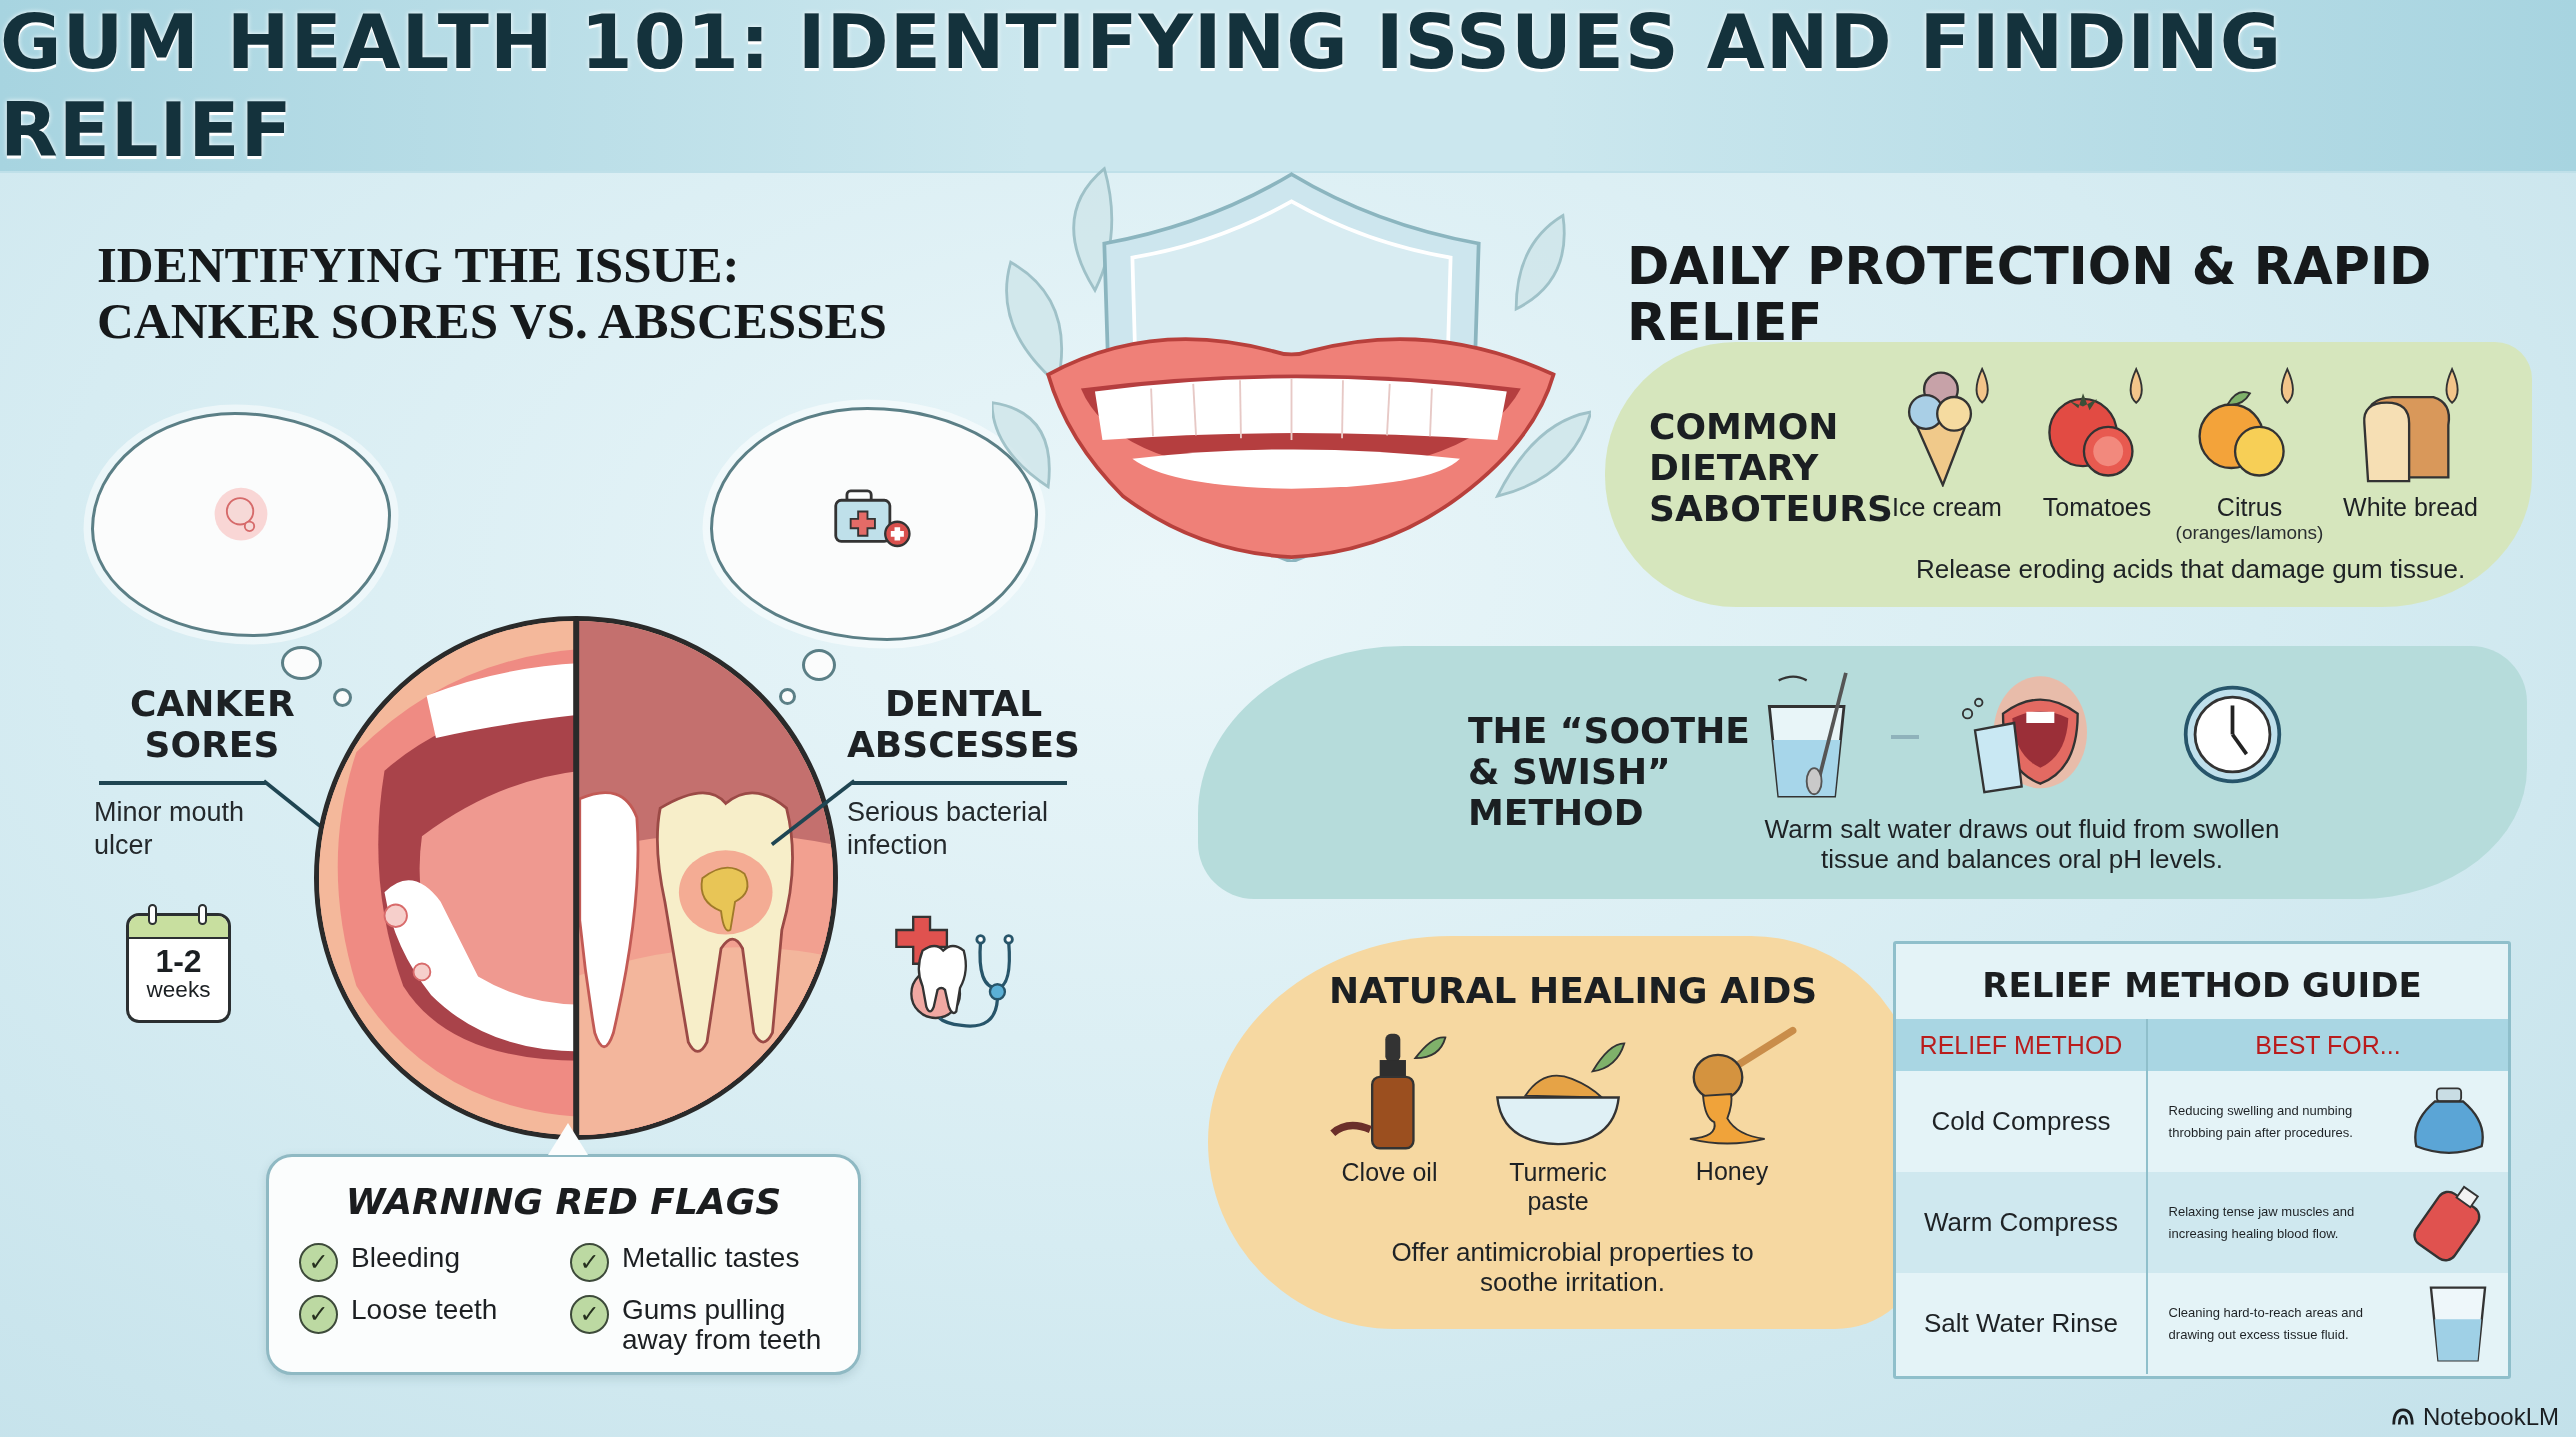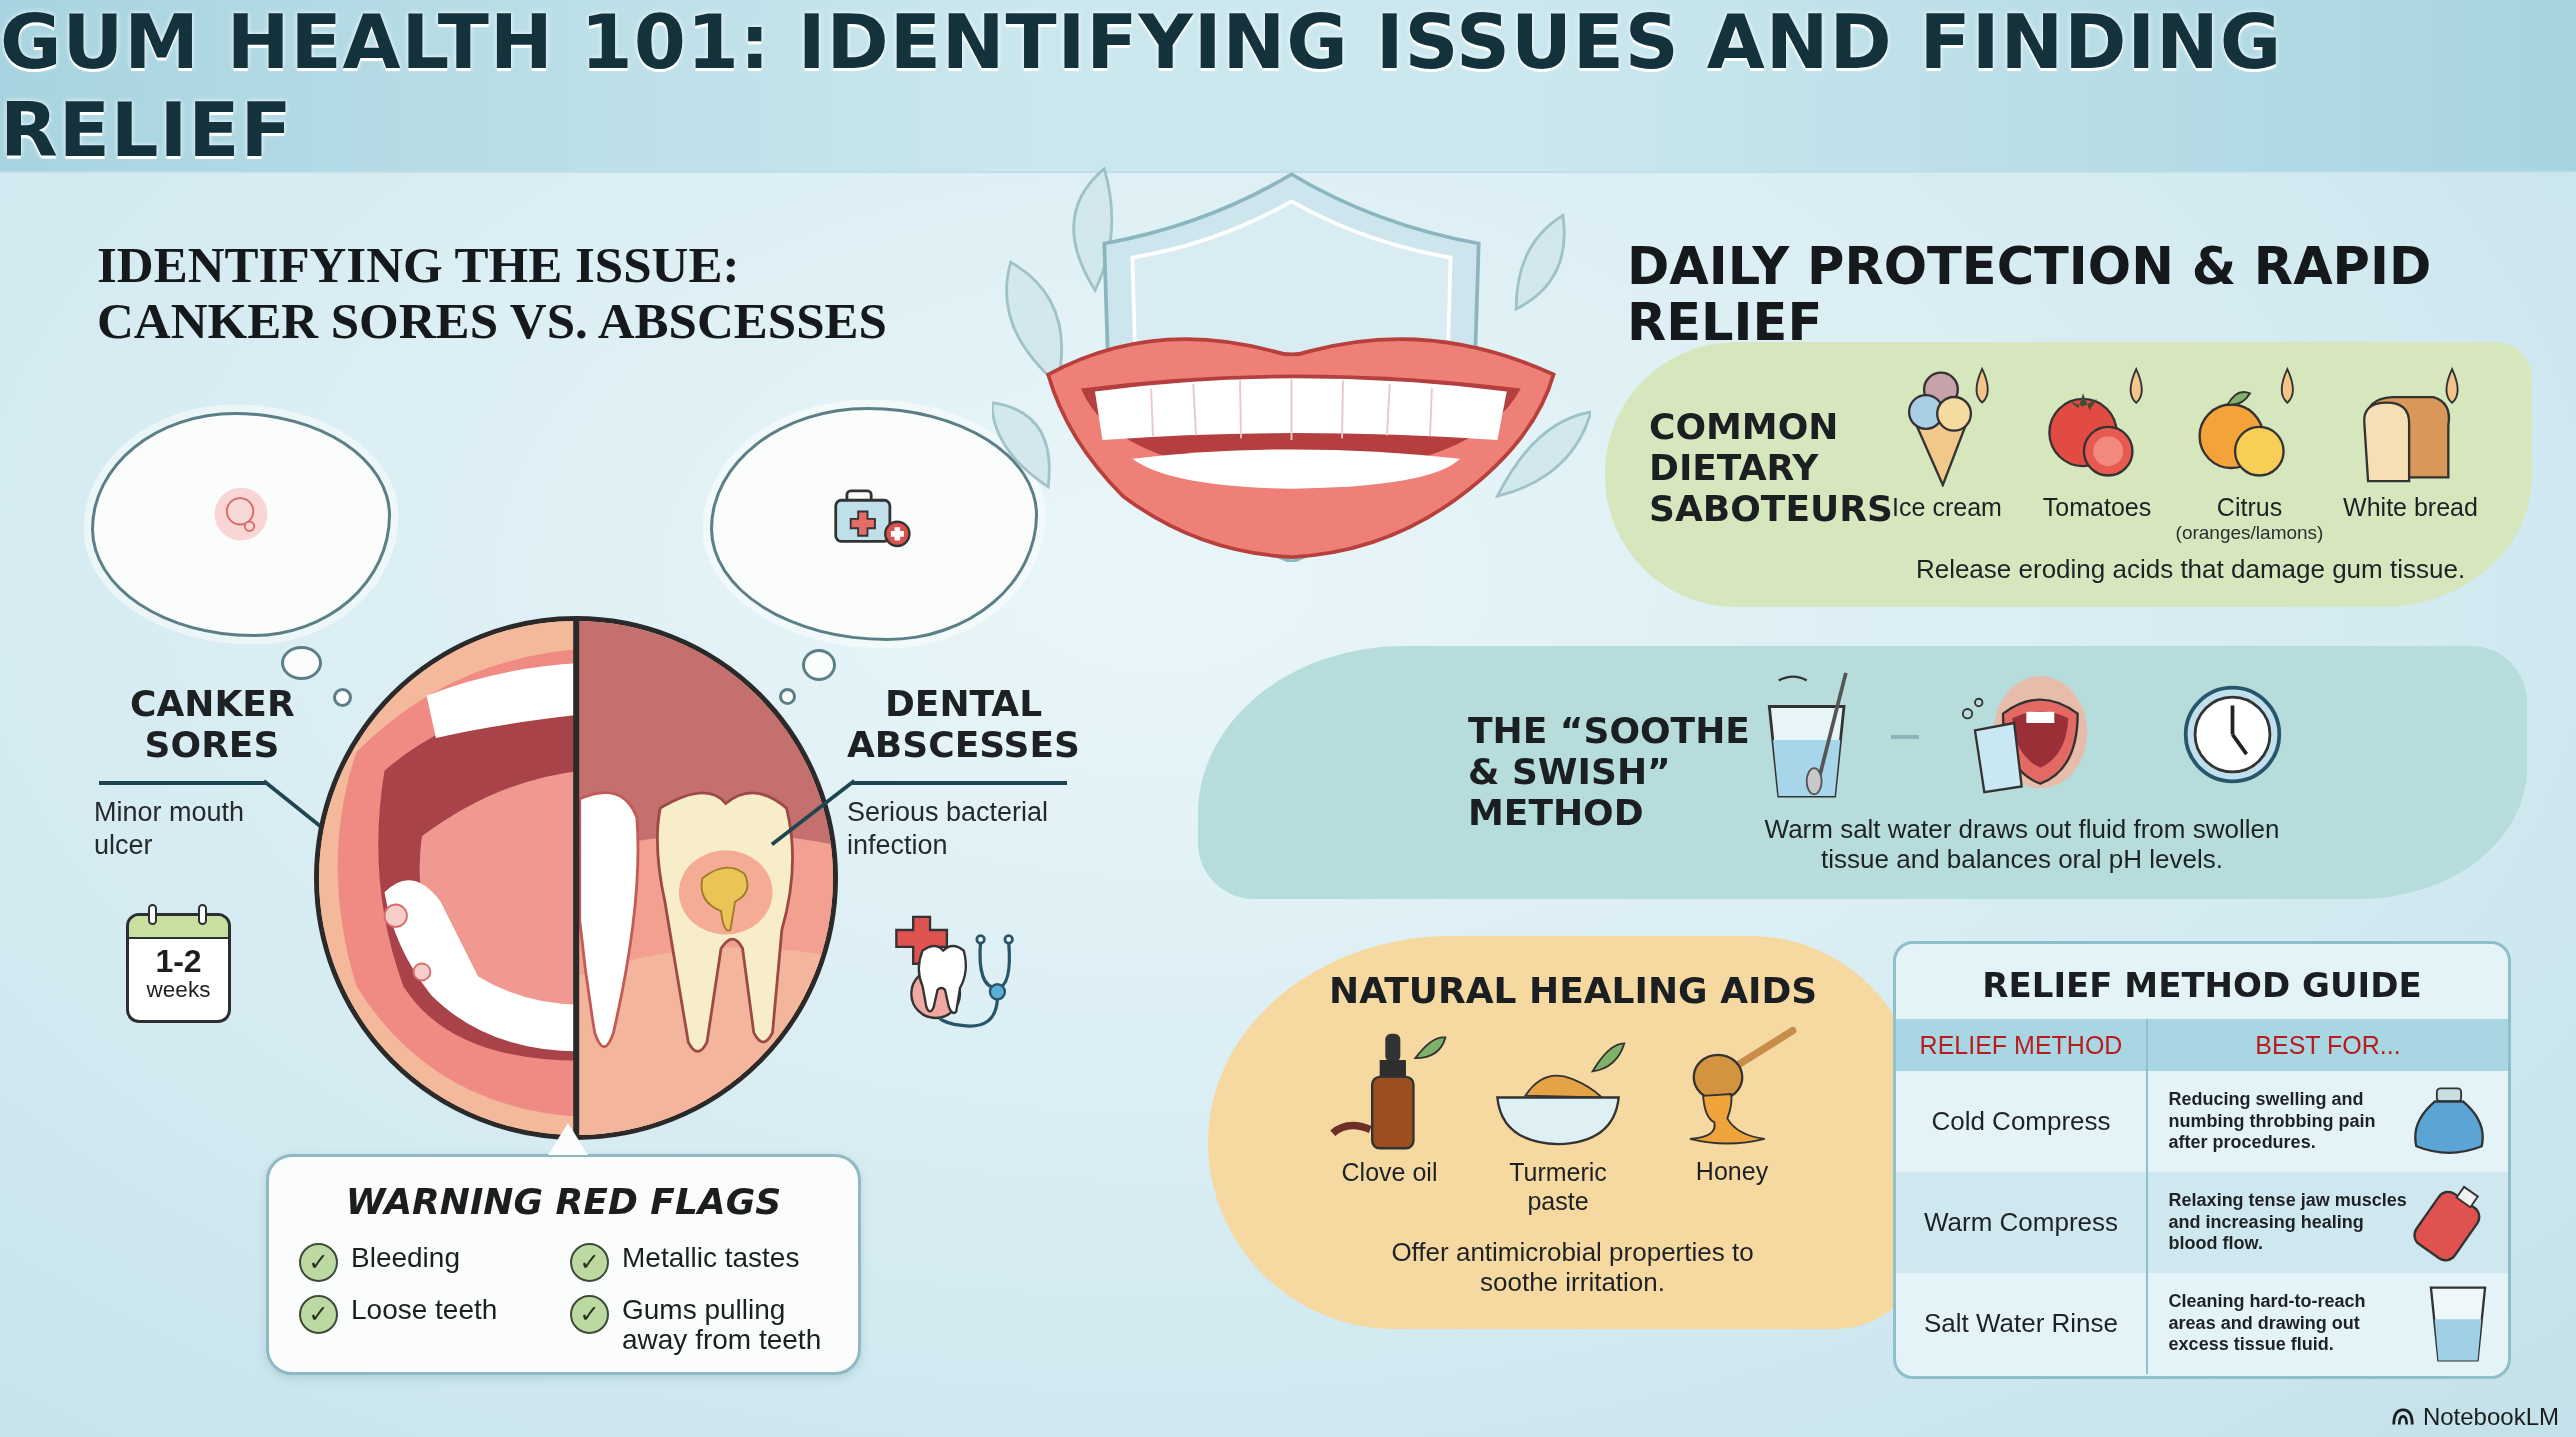--- a/index.html
+++ b/index.html
@@ -72,30 +72,30 @@
     position: absolute; left: 1208px; top: 936px; width: 711px; height: 393px;
     background: #f6d8a1; border-radius: 243px 168px 84px 187px / 206px 168px 75px 187px;
   }
   .food { position: absolute; display: flex; flex-direction: column; align-items: center; }
   .food .name { font-size: 25px; color: #1e2124; margin-top: 5.6px; white-space: nowrap; }
   .food .note { font-size: 19px; color: #2a2e31; }
   .desc { font-size: 26px; line-height: 30px; text-align: center; color: #1e2225; }
   
   .relief {
     position: absolute; left: 1893px; top: 941px; width: 618px; height: 438px;
-    background: #e4f3f7; border: 3.7px solid #8fbfcb; border-radius: 20px; overflow: hidden;
+    background: #e4f3f7; border: 3.7px solid #8fbfcb; border-radius: 3px; overflow: hidden;
   }
   .relief h3 { font-family: "DejaVu Sans", sans-serif; font-weight: bold; font-size: 34px; text-align: center; height: 75px; line-height: 82px; color: #1b1e20; }
   .relief table { width: 100%; border-collapse: collapse; }
   .relief th { background: #a9d6e3; font-size: 25px; font-weight: normal; height: 52px; color: #b91c1c; }
   .relief th + th, .relief td + td { border-left: 2.8px solid #8fbfcb; }
   .relief td { height: 101px; font-size: 26px; color: #1e2225; }
   .relief tr.alt td { background: #cfe8ef; }
   .relief td.m { width: 251px; text-align: center; }
-  .relief td.b { padding-left: 20.6px; font-size: 18px; line-height: 21.5px; position: relative; font-weight: bold; }
+  .relief td.b { padding-left: 20.6px; font-size: 13px; line-height: 21.5px; position: relative; }
   .relief td.b span.t { display: block; width: 239px; }
   .ico { position: absolute; right: 17px; top: 50%; transform: translateY(-50%); }
   .brand { position: absolute; right: 17px; bottom: 7.5px; font-size: 24px; color: #1b1e21; display: flex; align-items: center; gap: 7.5px; }
 </style>
 </head>
 <body>
 
 <div class="header">
   <h1>GUM HEALTH 101: IDENTIFYING ISSUES AND FINDING RELIEF</h1>
 </div>

